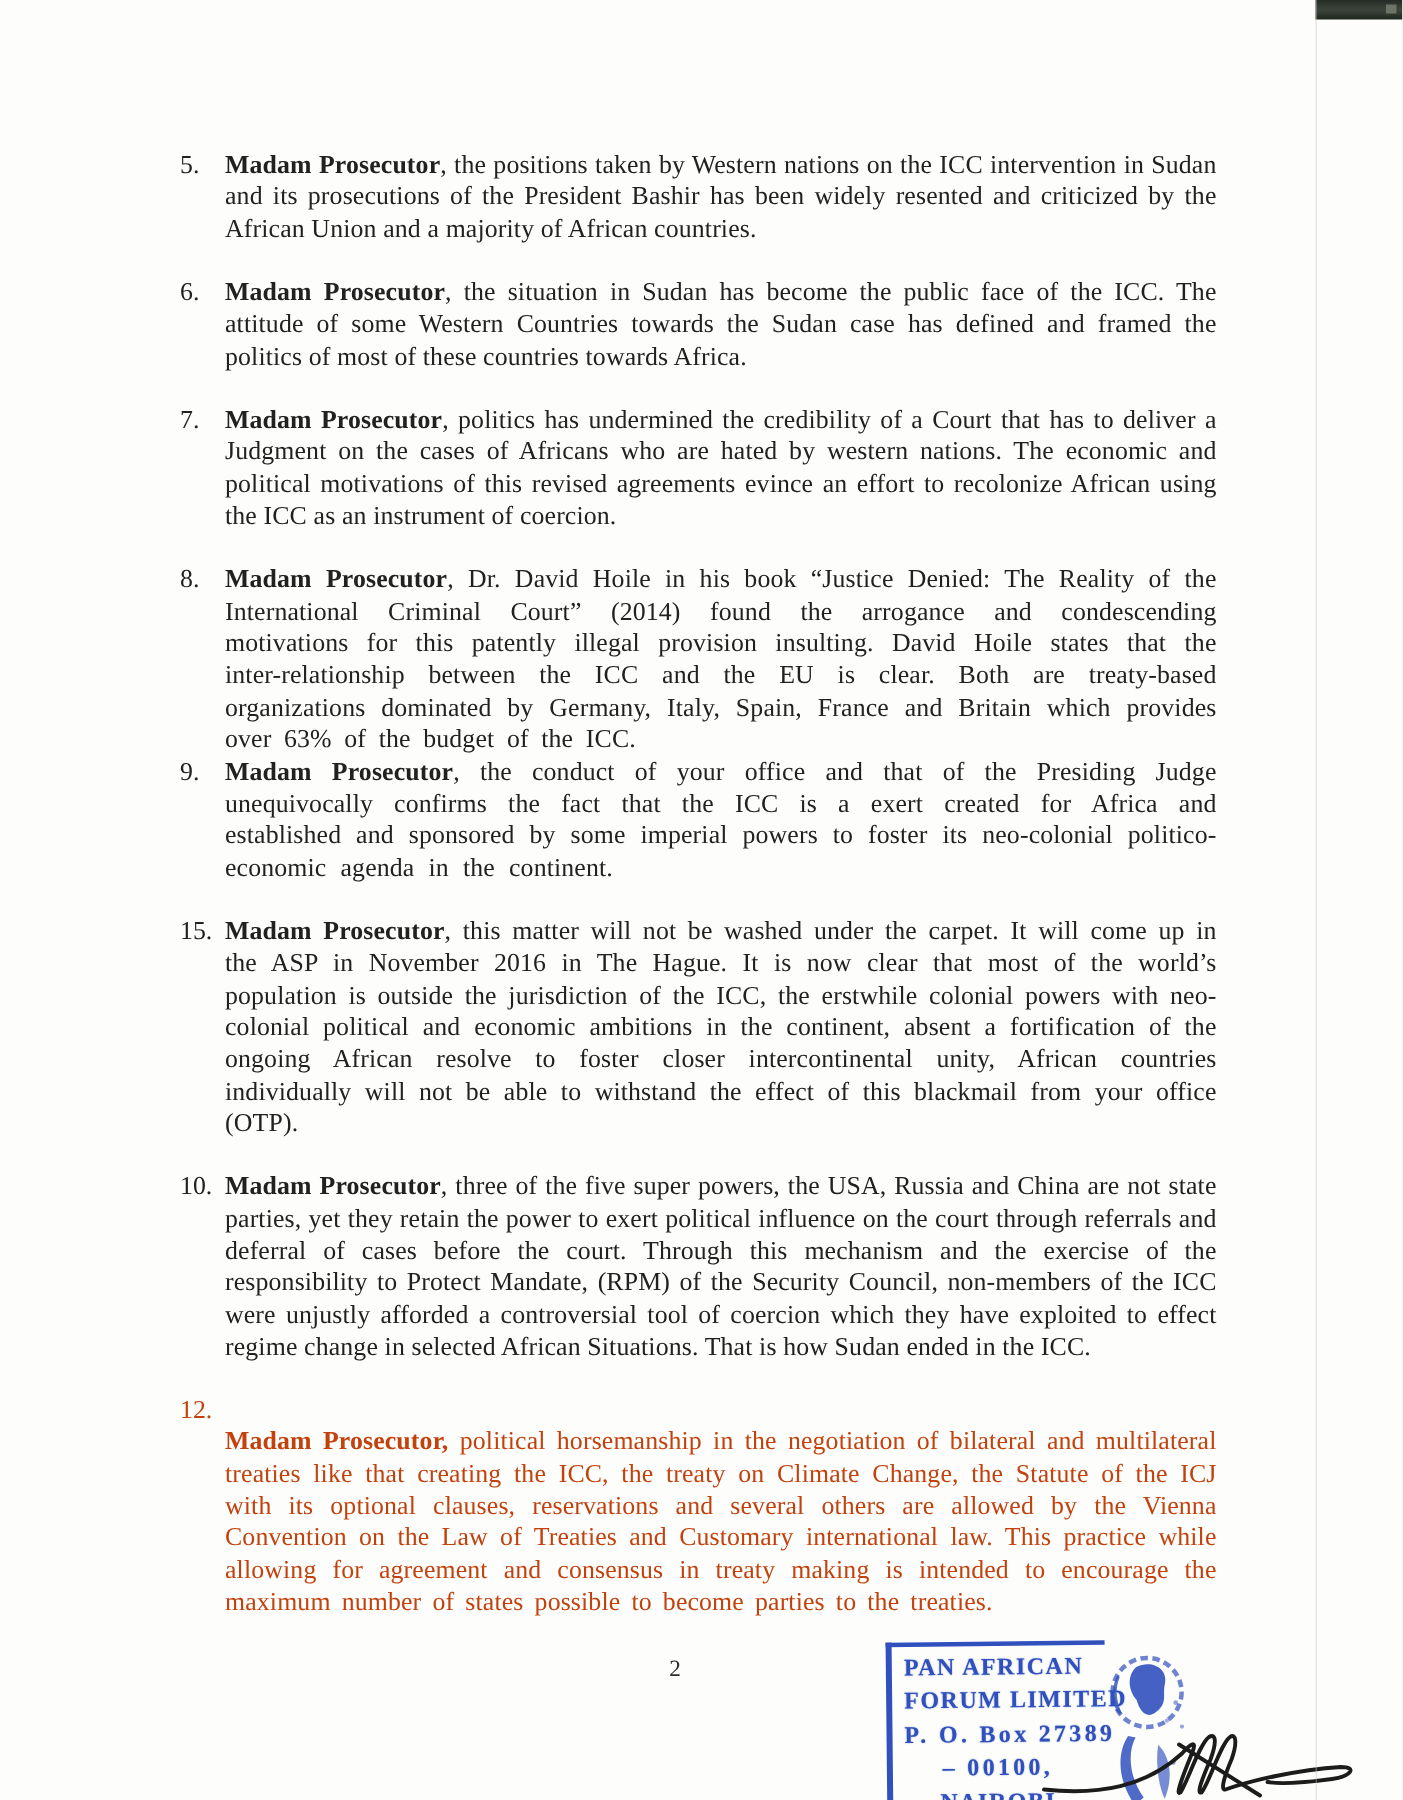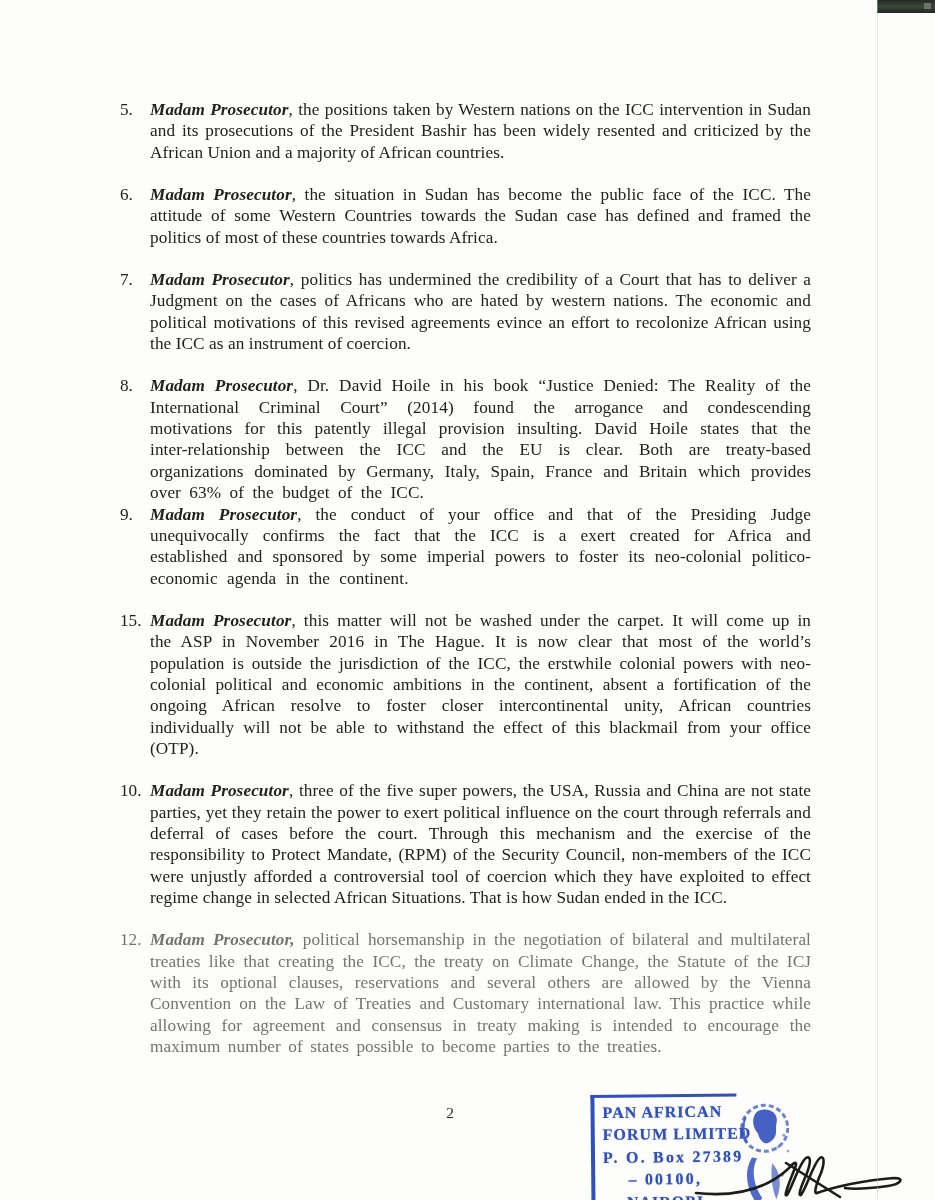--- a/index.html
+++ b/index.html
@@ -21,27 +21,27 @@
     font-size:17.2px;
     line-height:21.35px;
     color:#212121;
   }
   .item .num { flex:0 0 30px; }
   .item .body {
     flex:1; margin:0;
     text-align:justify;
     letter-spacing:0.1px;
   }
-  .item .lead { font-weight:bold;font-style:italic; }
+  .item .lead { font-weight:bold; }
   .no-gap { margin-bottom:0; }
   .ws2 .body { word-spacing:2px; }
-  .ws3 .body { word-spacing:3px; }
+  .ws3 .body { word-spacing:3px;margin-top:21px; }
   .ws4 .body { word-spacing:4px; }
   .ws5 .body { word-spacing:5px; }
-  .faded .body, .faded .num { color:#737373; }
+  .faded .body, .faded .num { color:#c2410c; }
 
   
   .page-number {
     position:absolute; left:0; top:1104px; width:900px;
     text-align:center; font-size:15.5px; color:#2a2a2a;
   }
 
   
   .stamp {
     position:absolute; left:591px; top:1094px; width:210px; height:120px;

